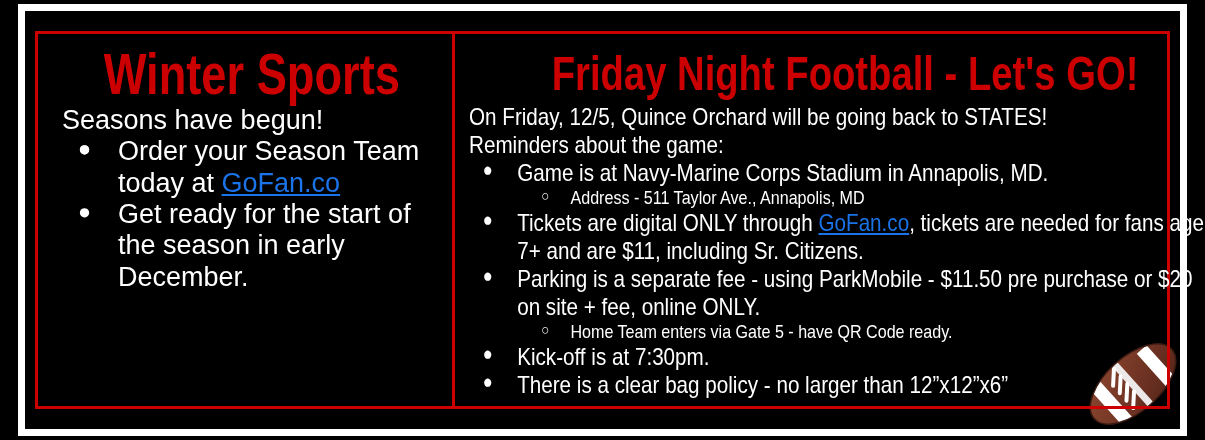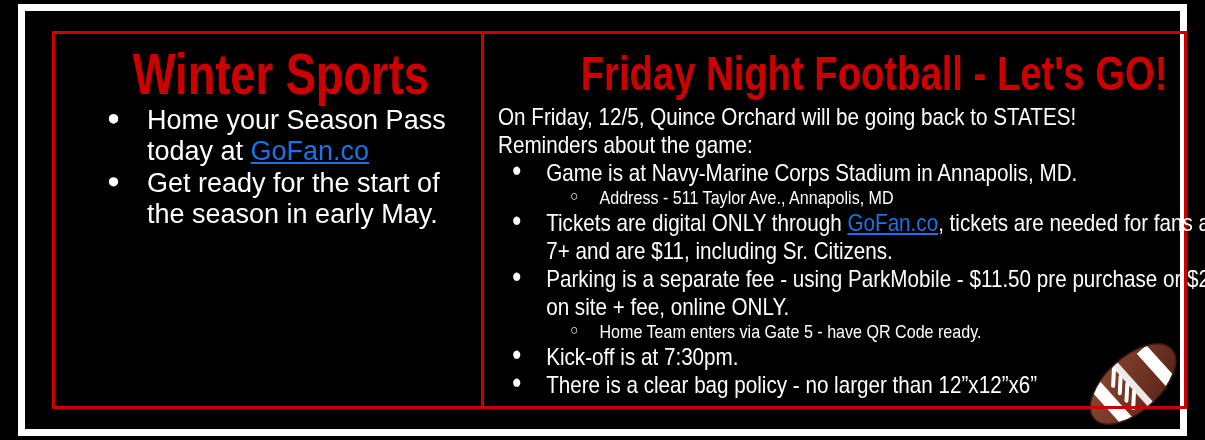--- a/index.html
+++ b/index.html
@@ -36,29 +36,28 @@
     left: 25px;
     top: 11px;
     width: 1155px;
     height: 418px;
     background: #000000;
   }
 
   
   .table-box {
     position: absolute;
-    left: 52px;
+    left: 35px;
     top: 31px;
     width: 1135px;
     height: 378px;
     border: 3px solid #cc0000;
     box-sizing: border-box;
     display: flex;
     z-index: 4;
-    padding-left: 12px;
   }
   .cell {
     position: relative;
     box-sizing: border-box;
     height: 100%;
   }
   .cell-left {
     width: 428px;
     border-right: 3px solid #cc0000;
     padding: 6px 10px 0 24px;
@@ -189,32 +188,33 @@
       </g>
     </svg>
   </div>
 
   <div class="table-box">
 
     <div class="cell cell-left">
       <div class="heading heading-left">Winter Sports</div>
 
       <div class="body-left">
+        <p class="lead">Seasons have begun!</p>
 
         <ul class="bullets">
           <li>
             <span class="marker">●</span>
           </li>
           <li>
             <span class="marker">●</span>
-            <span>Home your Season Pass today at </span><a class="link" href="#">GoFan.co</a>
-          </li>
-          <li>
-            <span class="marker">●</span>
-            <span>Get ready for the start of the season in early May.</span>
+            <span>Order your Season Team today at </span><a class="link" href="#">GoFan.co</a>
+          </li>
+          <li>
+            <span class="marker">●</span>
+            <span>Get ready for the start of the season in early December.</span>
           </li>
         </ul>
       </div>
     </div>
 
     <div class="cell cell-right">
       <div class="heading heading-right">Friday Night Football - Let's GO!</div>
 
       <div class="body-right">
         <p class="lead">On Friday, 12/5, Quince Orchard will be going back to STATES!</p>

